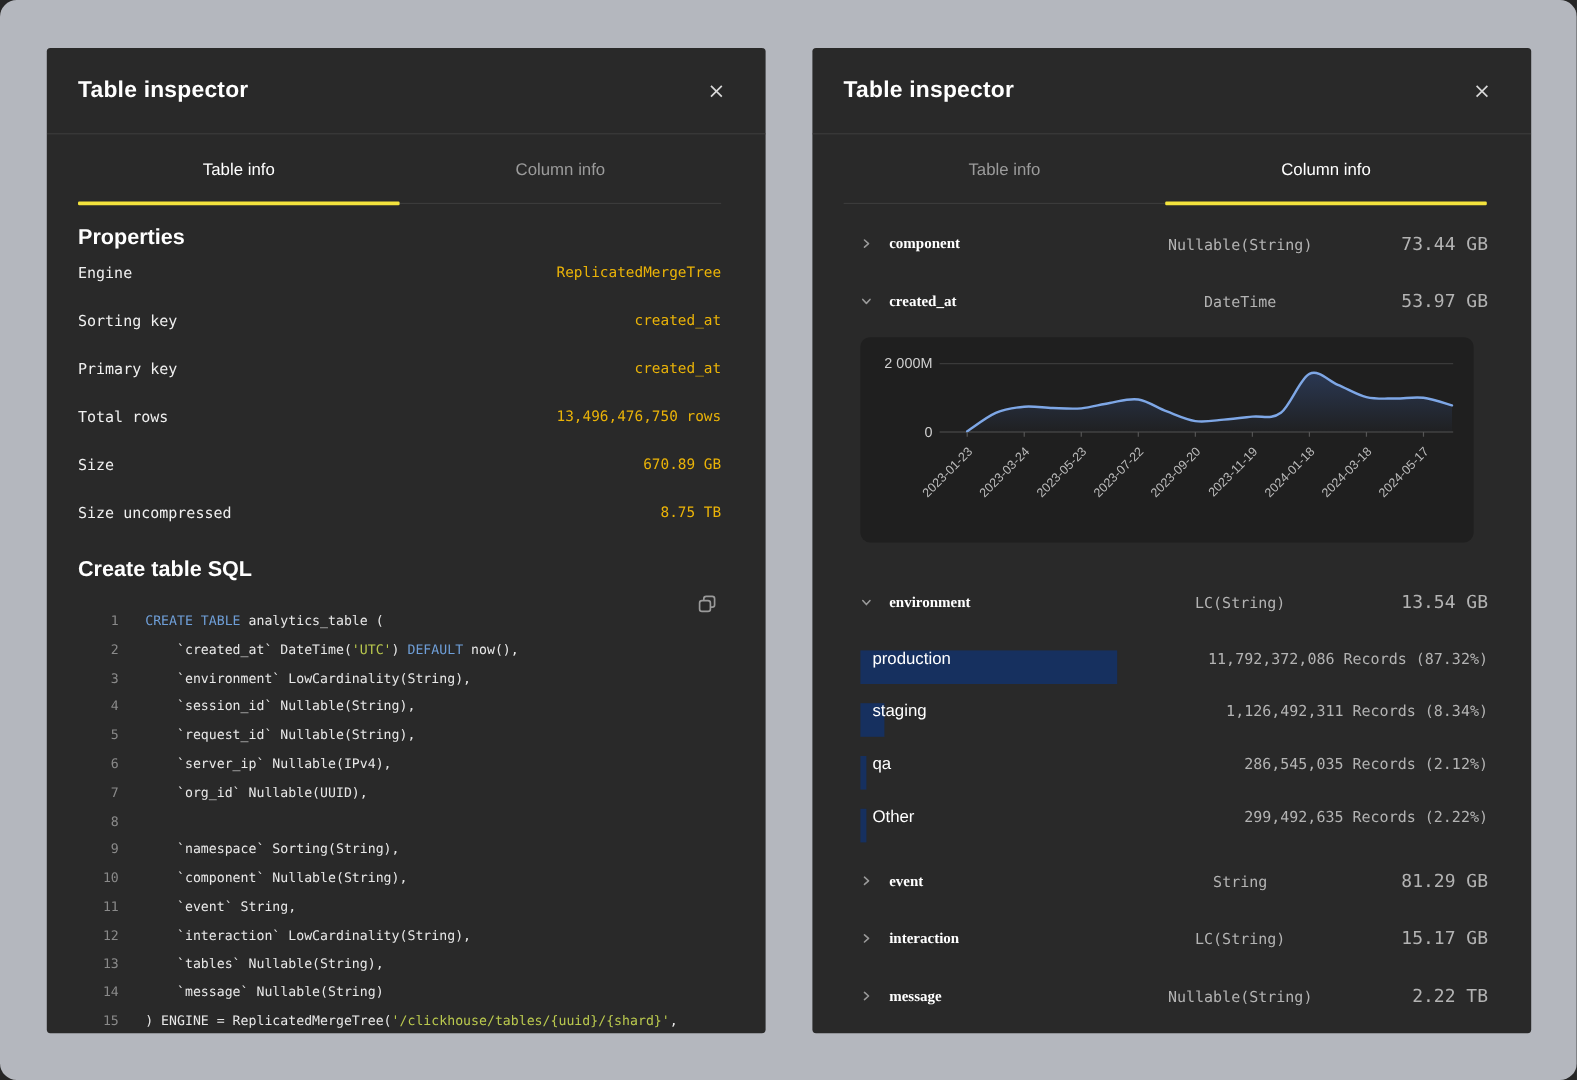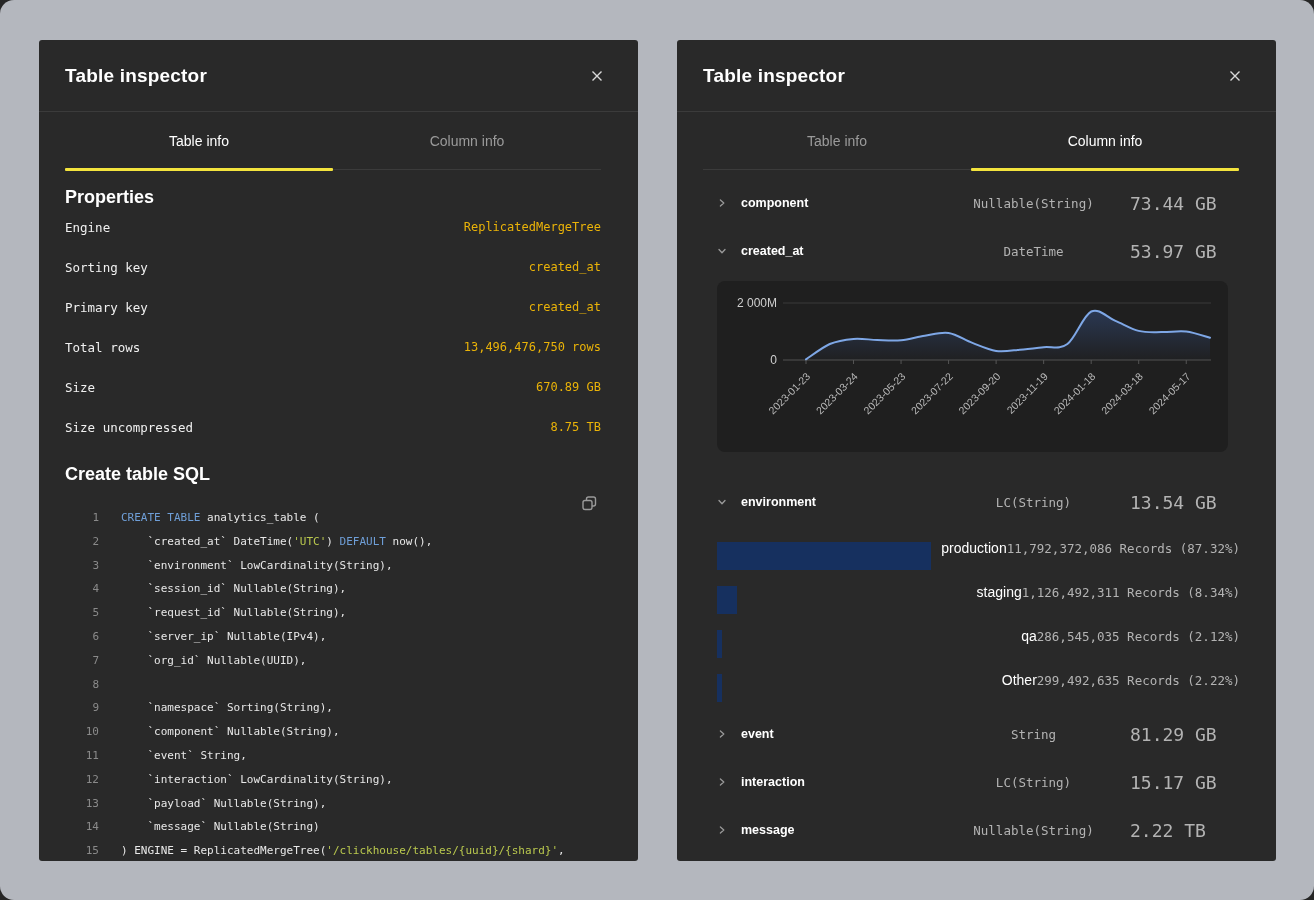--- a/index.html
+++ b/index.html
@@ -30,29 +30,29 @@
   .sql-line .ln{width:34px;text-align:right;color:#8a8a8a;flex:0 0 auto;}
   .sql-line .code{white-space:pre;color:#e8e8e8;margin-left:22px;}
   .code .kw{color:#6f9fd8;}
   .code .str{color:#bac94e;}
   .copy-btn{position:absolute;top:-14px;right:0;background:none;border:none;padding:3px;cursor:pointer;}
 
   
   .rp-content{padding:9px 36px 0 40px;}
   .col-row{display:flex;align-items:center;height:48px;cursor:pointer;}
   .chev{width:24px;flex:0 0 auto;display:flex;align-items:center;}
-  .col-name{color:#fff;font-family:Liberation Sans, sans-serif;font-size:12.5px;font-weight:700;width:196px;flex:0 0 auto;}
+  .col-name{color:#fff;font-family:Liberation Serif, serif;font-size:12.5px;font-weight:700;width:196px;flex:0 0 auto;}
   .col-type{color:#b3b3b3;font-family:"DejaVu Sans Mono",monospace;font-size:12.5px;flex:1;text-align:center;}
-  .col-size{color:#b3b3b3;font-family:"DejaVu Sans Mono",monospace;font-size:18px;width:110px;flex:0 0 auto;}
+  .col-size{color:#b3b3b3;font-family:"DejaVu Sans Mono",monospace;font-size:15px;width:110px;flex:0 0 auto;text-align:right;}
 
   .chart-card{margin:6px 8px 26px 0;width:511px;height:171px;background:var(--chart-bg,#1f1f1f);border-radius:8px;}
   .chart-card svg{display:block;}
 
   .val-row{display:flex;align-items:center;height:44px;}
-  .val-bar-wrap{position:relative;flex:1;height:28px;text-align:right;}
+  .val-bar-wrap{position:relative;flex:1;height:28px;}
   .val-bar{position:absolute;left:0;top:0;height:28px;background:var(--navy,#16305f);}
   .val-label{position:relative;z-index:1;color:#fff;font-size:14px;line-height:28px;padding-left:10px;display:inline-block;}
   .val-records{color:#b3b3b3;font-family:"DejaVu Sans Mono",monospace;font-size:12.5px;text-align:right;flex:0 0 auto;}
   .gap8{height:8px;}
 </style>
 </head>
 <body>
 
 <div class="canvas">
 
@@ -152,21 +152,21 @@
             <div class="sql-line">
               <span class="ln">11</span>
               <span class="code"><span class="pl">    `event` String,</span></span>
             </div>
             <div class="sql-line">
               <span class="ln">12</span>
               <span class="code"><span class="pl">    `interaction` LowCardinality(String),</span></span>
             </div>
             <div class="sql-line">
               <span class="ln">13</span>
-              <span class="code"><span class="pl">    `payload` Nullable(String),</span></span>
+              <span class="code"><span class="pl">    `tables` Nullable(String),</span></span>
             </div>
             <div class="sql-line">
               <span class="ln">14</span>
               <span class="code"><span class="pl">    `message` Nullable(String)</span></span>
             </div>
             <div class="sql-line">
               <span class="ln">15</span>
               <span class="code"><span class="pl">) ENGINE = ReplicatedMergeTree(</span><span class="str">'/clickhouse/tables/{uuid}/{shard}'</span><span class="pl">,</span></span>
             </div>
           </div>

